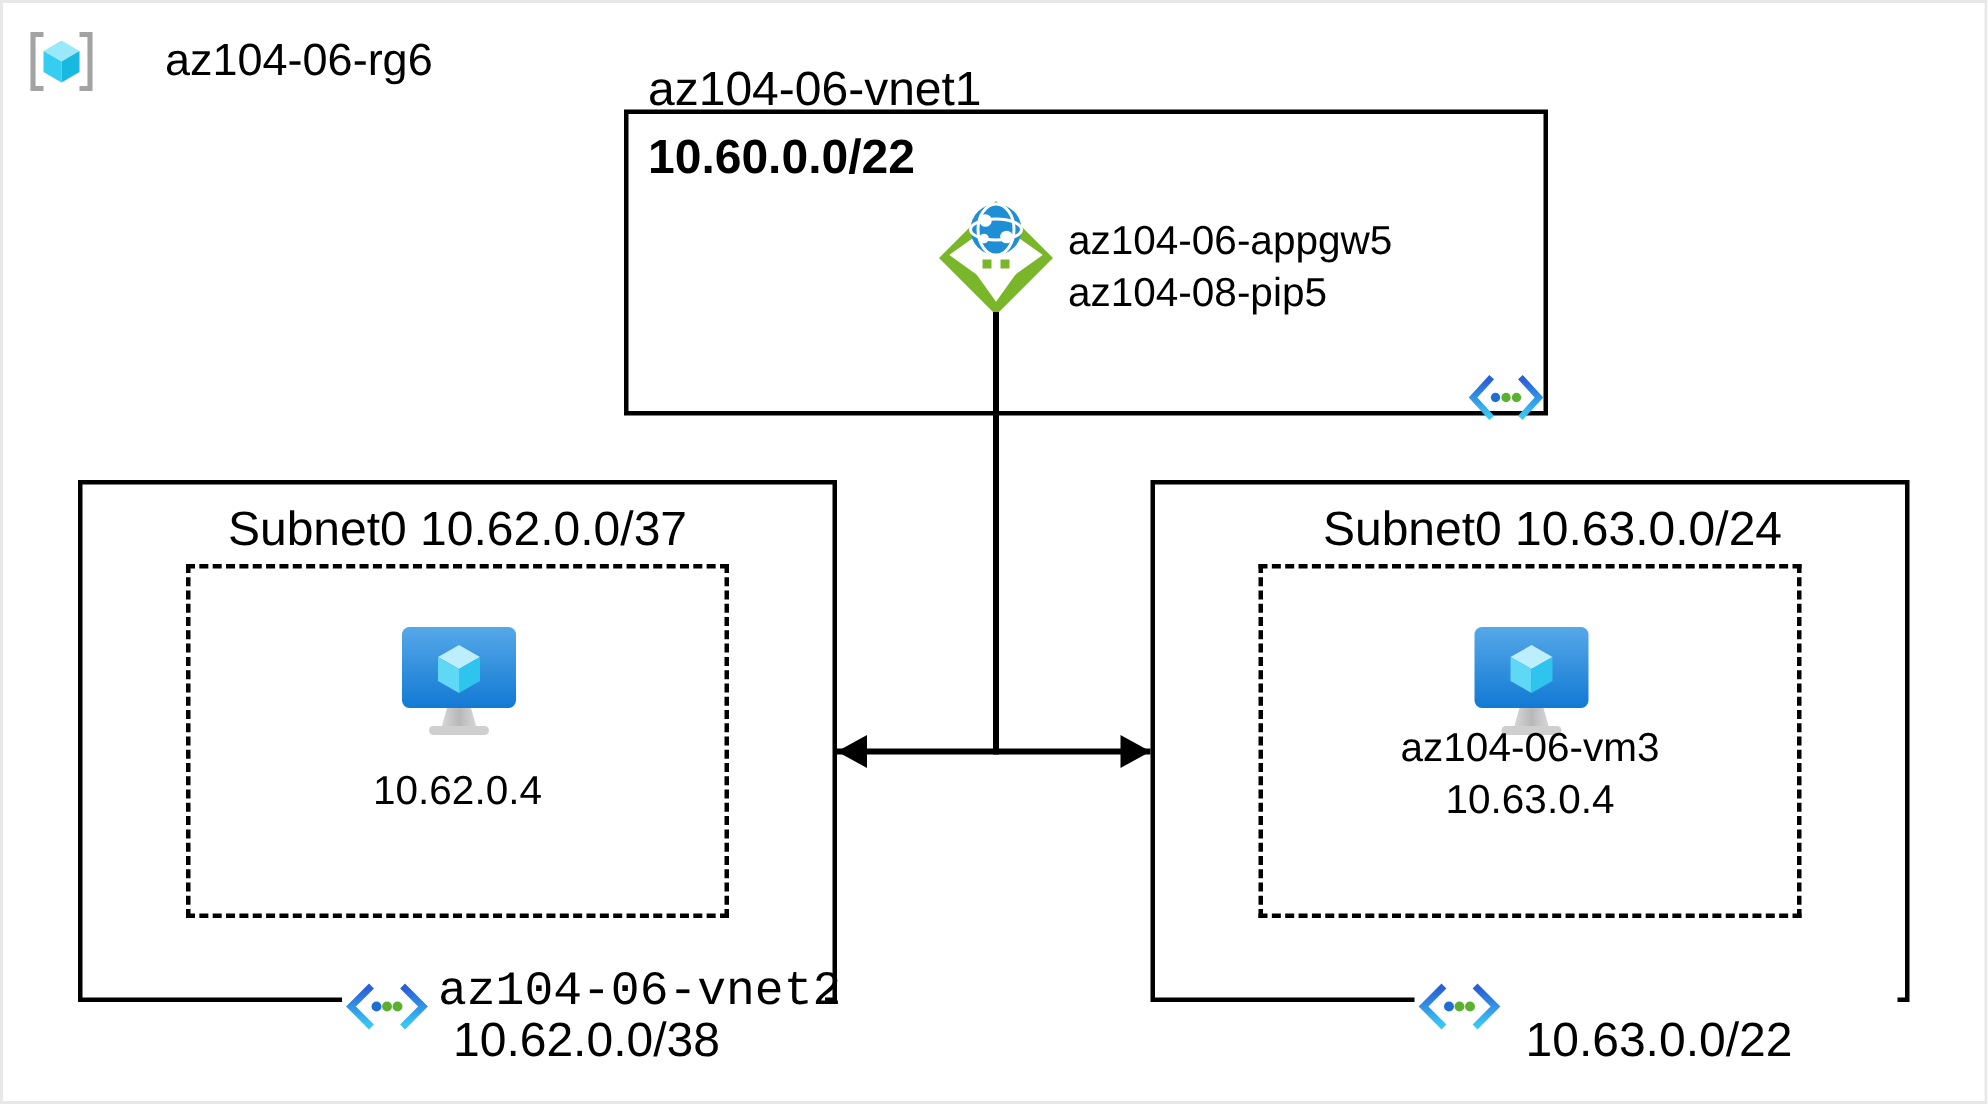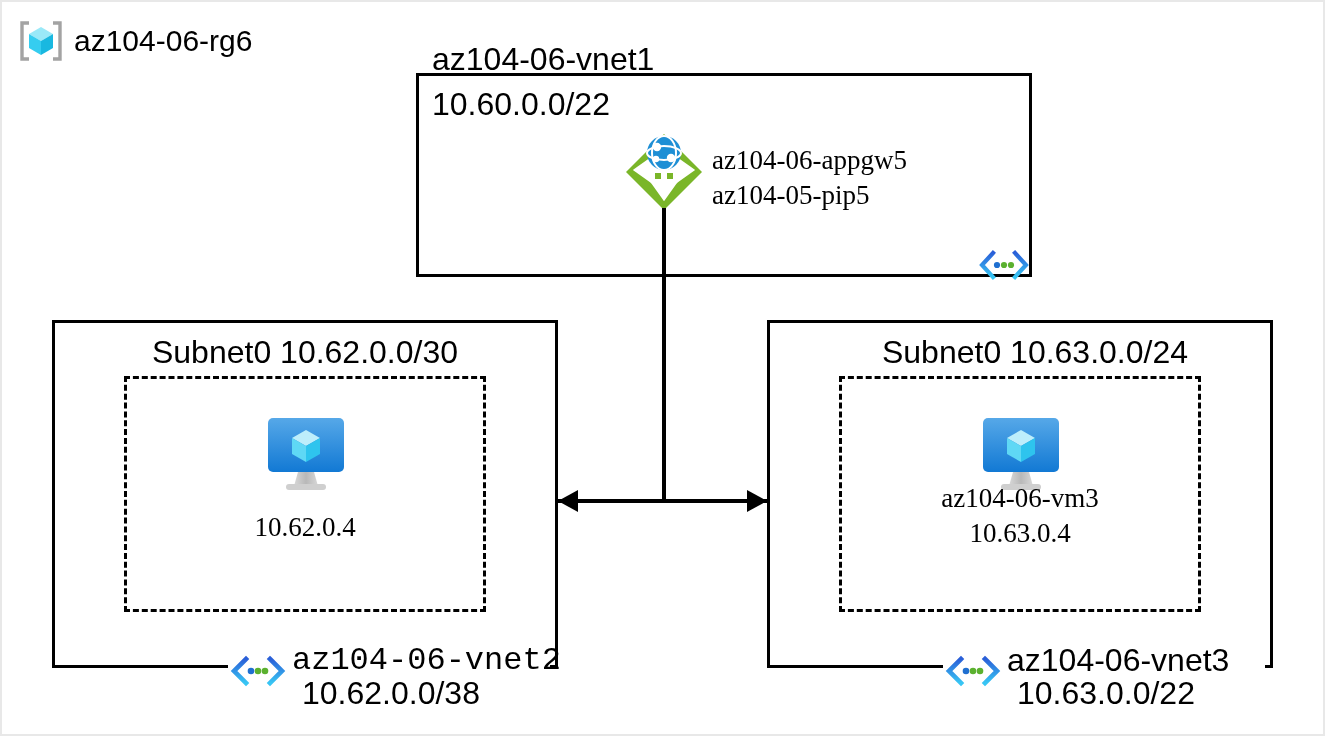--- a/index.html
+++ b/index.html
@@ -27,20 +27,21 @@
     top: 18px;
     display: flex;
     align-items: center;
     gap: 10px;
   }
   .rg-label {
     font-size: 30px;
     color: #000000;
     line-height: 1;
     white-space: nowrap;
+    margin-left: 36px;
   }
 
   
   .solid-box {
     position: absolute;
     border: 3px solid #000000;
     box-sizing: border-box;
     background: transparent;
   }
   .dashed-box {
@@ -60,21 +61,20 @@
   }
   .txt.center {
     text-align: center;
   }
   .txt-block {
     position: absolute;
     font-size: 27px;
     color: #000000;
     line-height: 1.30;
     white-space: nowrap;
-    font-family: Liberation Serif, serif;
   }
   .txt-block.center { text-align: center; }
 
   
   .label-mask {
     position: absolute;
     background: #ffffff;
   }
 
   
@@ -118,21 +118,21 @@
       </svg>
     </span>
     <span class="rg-label">az104-06-rg6</span>
   </div>
 
   <div class="solid-box" style="left:414px; top:71px; width:616px; height:204px;"></div>
 
   <div class="label-mask" style="left:428px; top:38px; width:240px; height:32px;"></div>
   <div class="txt" style="left:430px; top:39px;">az104-06-vnet1</div>
 
-  <div class="txt" style="left:430px; top:84px;">10.60.0.0/22</div>
+  <div class="txt" style="left:430px; top:84px;font-weight:bold;">10.60.0.0/22</div>
 
   <span class="icon-abs" style="left:620px; top:128px; width:84px; height:84px;">
     <svg width="84" height="84" viewBox="0 0 84 84">
       <polygon points="42,4 80,42 42,80 4,42" fill="#7ab629"></polygon>
 
       <path d="M42 30 L42 56 M42 66 L32 52 L52 52 Z" fill="#ffffff" stroke="#ffffff" stroke-width="6" stroke-linecap="square"></path>
 
       <path d="M42 40 L26 40 M16 40 L30 30 L30 50 Z" fill="#ffffff" stroke="#ffffff" stroke-width="6" stroke-linecap="square"></path>
 
       <path d="M42 40 L58 40 M68 40 L54 30 L54 50 Z" fill="#ffffff" stroke="#ffffff" stroke-width="6" stroke-linecap="square"></path>
@@ -141,42 +141,42 @@
       <ellipse cx="42" cy="23" rx="17" ry="7" fill="none" stroke="#ffffff" stroke-width="2"></ellipse>
       <path d="M42 6 A 12 17 0 0 1 42 40 A 12 17 0 0 1 42 6" fill="none" stroke="#ffffff" stroke-width="2"></path>
       <circle cx="35" cy="17" r="4.2" fill="#ffffff"></circle>
       <circle cx="49" cy="28" r="4.2" fill="#ffffff"></circle>
       <circle cx="34" cy="29" r="3.2" fill="#ffffff"></circle>
     </svg>
   </span>
 
   <div class="txt-block" style="left:710px; top:141px;">
     <div>az104-06-appgw5</div>
-    <div>az104-05-pip5</div>
+    <div>az104-08-pip5</div>
   </div>
 
   <span class="icon-abs" style="left:977px; top:248px; width:50px; height:30px;">
     <svg width="50" height="30" viewBox="0 0 50 30">
       <defs>
         <linearGradient id="chevGrad1" x1="0" y1="0" x2="0" y2="1">
           <stop offset="0%" stop-color="#2a5fd8"></stop>
           <stop offset="100%" stop-color="#38c6f4"></stop>
         </linearGradient>
       </defs>
       <path d="M14 3 L3 15 L14 27" fill="none" stroke="url(#chevGrad1)" stroke-width="4.2" stroke-linecap="square"></path>
       <path d="M36 3 L47 15 L36 27" fill="none" stroke="url(#chevGrad1)" stroke-width="4.2" stroke-linecap="square"></path>
       <circle cx="18" cy="15" r="3.1" fill="#1f6fd0"></circle>
       <circle cx="25" cy="15" r="3.1" fill="#5bb12f"></circle>
       <circle cx="32" cy="15" r="3.1" fill="#5bb12f"></circle>
     </svg>
   </span>
 
   <div class="solid-box" style="left:50px; top:318px; width:506px; height:348px;"></div>
 
-  <div class="txt center" style="left:50px; top:332px; width:506px;">Subnet0 10.62.0.0/30</div>
+  <div class="txt center" style="left:50px; top:332px; width:506px;">Subnet0 10.62.0.0/37</div>
 
   <div class="dashed-box" style="left:122px; top:374px; width:362px; height:236px;"></div>
 
   <span class="icon-abs" style="left:258px; top:412px; width:92px; height:82px;">
     <svg width="92" height="82" viewBox="0 0 92 82">
       <defs>
         <linearGradient id="monGrad2" x1="0" y1="0" x2="0" y2="1">
           <stop offset="0%" stop-color="#56a8e8"></stop>
           <stop offset="100%" stop-color="#1279d4"></stop>
         </linearGradient>
@@ -247,21 +247,20 @@
       <polygon points="46,32 60,24 60,40 46,48" fill="#2ec4ee"></polygon>
     </svg>
   </span>
 
   <div class="txt-block center" style="left:837px; top:479px; width:362px;">
     <div>az104-06-vm3</div>
     <div>10.63.0.4</div>
   </div>
 
   <div class="label-mask" style="left:941px; top:638px; width:322px; height:28px;"></div>
-  <div class="txt" style="left:1005px; top:640px;">az104-06-vnet3</div>
   <div class="txt" style="left:1015px; top:673px;">10.63.0.0/22</div>
 
   <span class="icon-abs" style="left:943px; top:653px; width:56px; height:32px;">
     <svg width="56" height="32" viewBox="0 0 56 32">
       <defs>
         <linearGradient id="chevGrad3" x1="0" y1="0" x2="0" y2="1">
           <stop offset="0%" stop-color="#2a5fd8"></stop>
           <stop offset="100%" stop-color="#38c6f4"></stop>
         </linearGradient>
       </defs>

